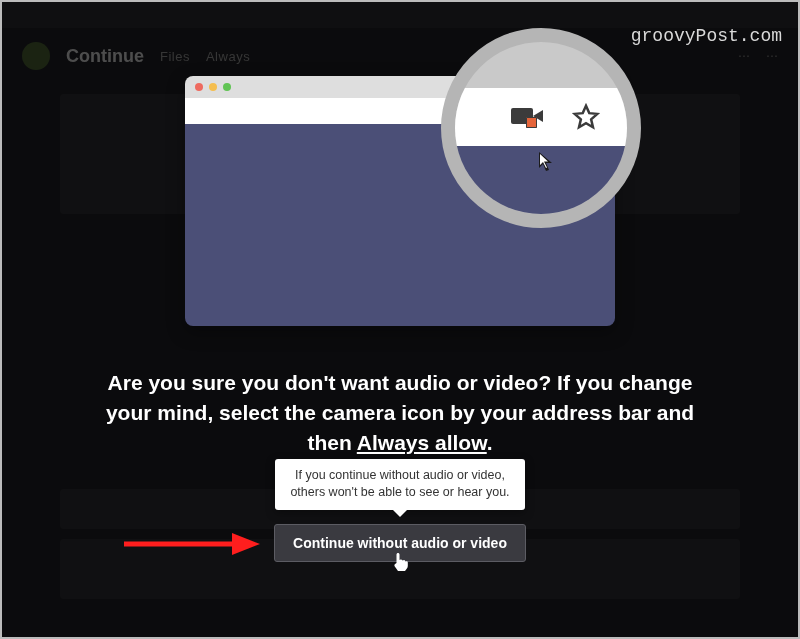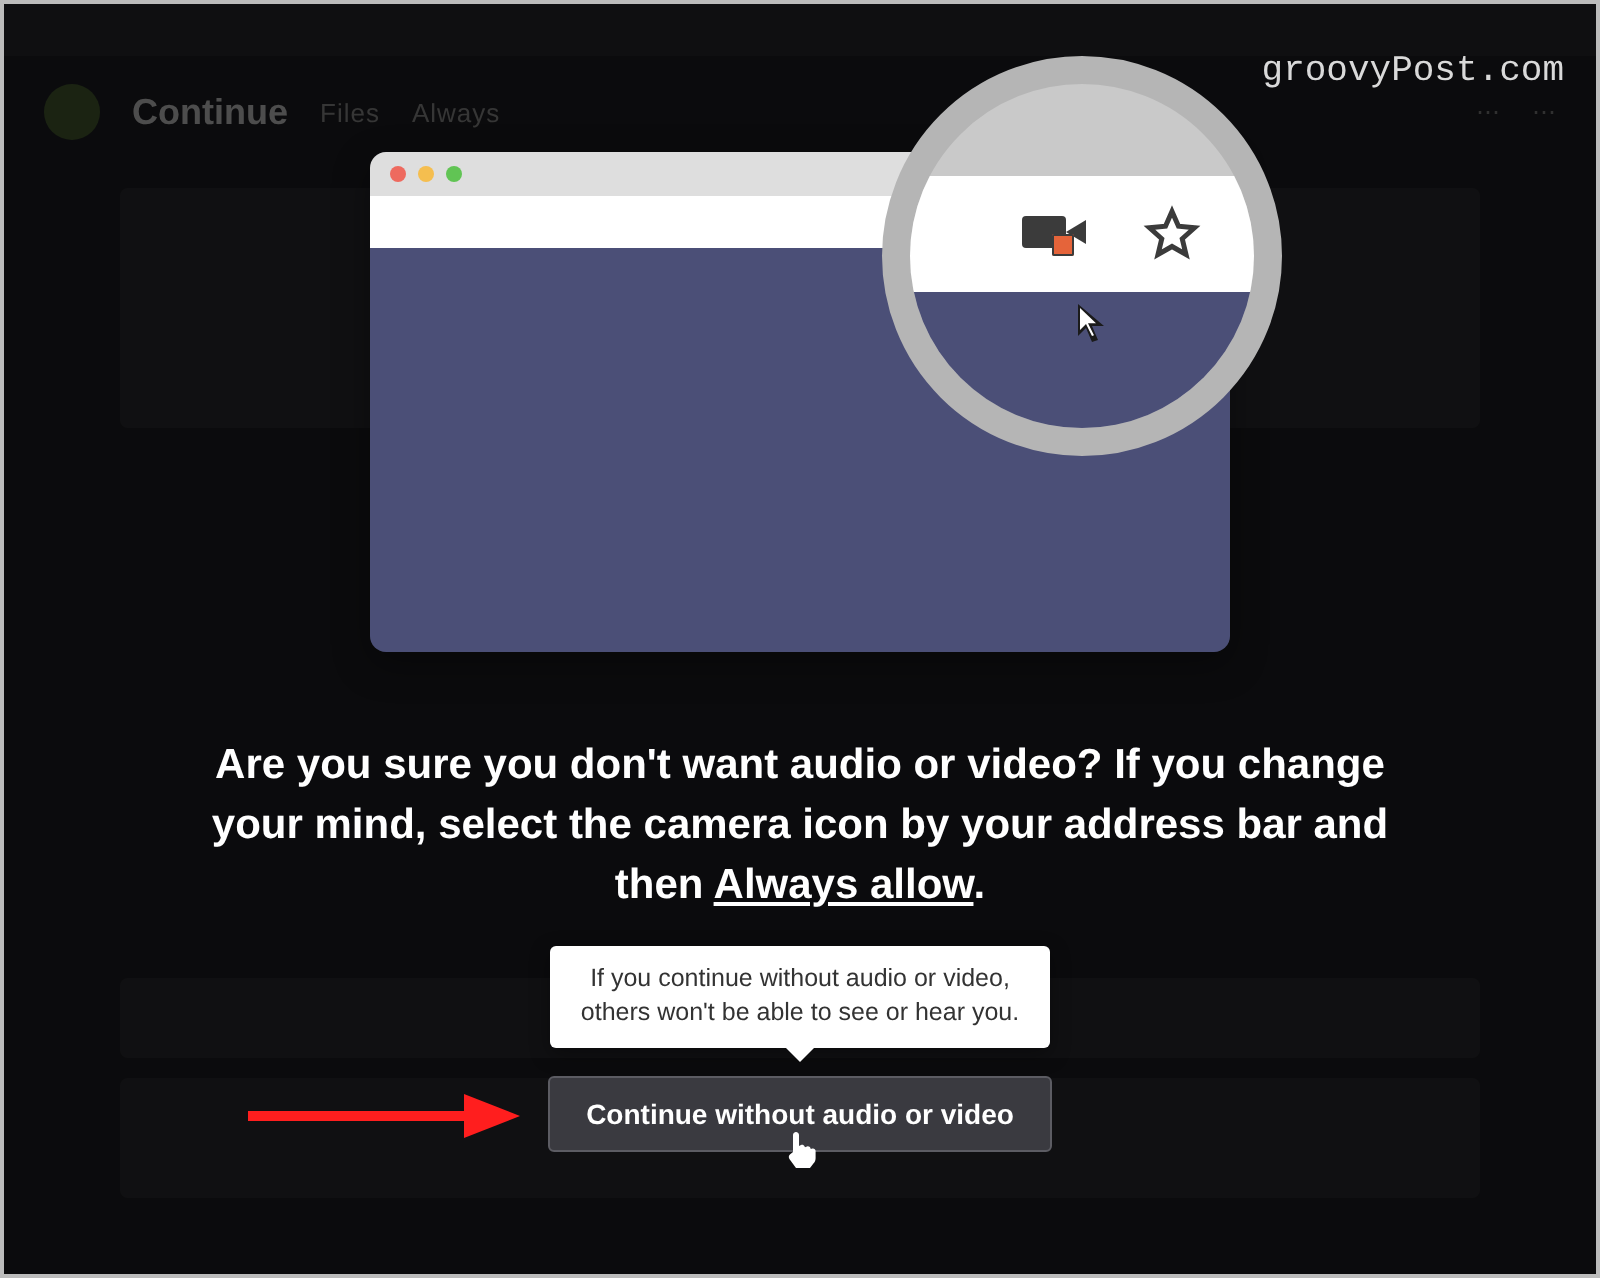--- a/index.html
+++ b/index.html
@@ -54,21 +54,21 @@
   .cam-ic .blk { position:absolute; left:15px; top:11px; width:11px; height:11px; background:#e5643a; border-radius:1px; box-shadow:0 0 0 1px #3b3b3b inset;}
   .star-ic svg { width:30px; height:30px; display:block; }
   .cursor { position:absolute; right:70px; top:108px; }
   .cursor svg{ width:20px; height:24px; }
 
   
   .headline { margin-top: 42px; font-size: 21px; font-weight: 700; line-height: 1.45; max-width: 620px; }
   .headline .u { text-decoration: underline; }
 
   
-  .tip-wrap { position: relative; margin-top: 14px; }
+  .tip-wrap { position: relative; margin-top: 0; }
   .tip {
     background:#fff; color:#333; font-size:12.5px; line-height:1.4;
     padding:8px 14px; border-radius:3px; width:250px; text-align:center;
     box-shadow:0 3px 10px rgba(0,0,0,.35);
   }
   .tip::after{
     content:""; position:absolute; left:50%; bottom:-7px; transform:translateX(-50%);
     width:0;height:0;border-left:7px solid transparent;border-right:7px solid transparent;border-top:7px solid #fff;
   }
 

